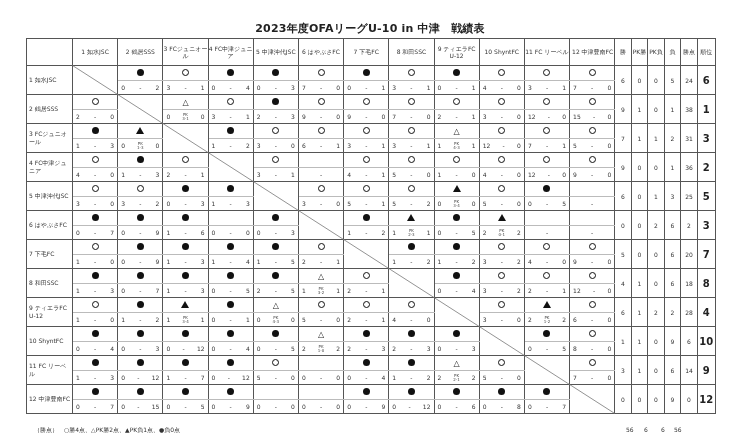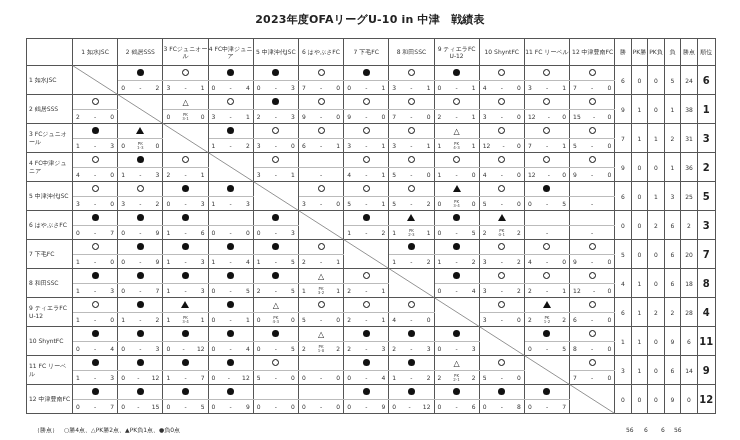--- a/index.html
+++ b/index.html
@@ -1,18 +1,18 @@
 <!DOCTYPE html>
 <html><head>
 <meta charset="utf-8">
 <style>
   html, body { margin:0; padding:0; background:#ffffff; }
   body { width:740px; height:440px; position:relative; overflow:hidden;
          font-family:"DejaVu Sans", "Liberation Sans", sans-serif; color:#222; }
-  .title { position:absolute; left:0; width:740px; top:12px; text-align:center;
+  .title { position:absolute; left:0; width:740px; top:21px; text-align:center;
            font-size:11px; font-weight:bold; letter-spacing:0.2px; }
   .sheet { position:absolute; left:26px; top:38px; }
   table { border-collapse:collapse; table-layout:fixed; }
   td, th { border:1px solid #555; padding:0; font-weight:normal; }
   th.hdr { height:26px; font-size:6px; line-height:7.5px; text-align:center; vertical-align:middle; color:#333; }
   th.hdr.left { text-align:left; padding-left:2px; }
   td.team { font-size:6px; line-height:8px; padding-left:2px; vertical-align:middle; text-align:left; color:#333; }
   td.mark { height:14px; text-align:center; vertical-align:middle; font-size:8px; border-bottom:1px solid #bbb; }
   td.score { height:13px; font-size:6px; vertical-align:middle; color:#333; }
   td.stat { font-size:6px; text-align:center; vertical-align:middle; color:#333; }
@@ -995,21 +995,21 @@
           <td class="mark" colspan="2"><span class="dot"></span></td>
           <td class="mark" colspan="2"><span class="dot"></span></td>
           <td colspan="2" rowspan="2" style="border-bottom:1px solid #555"></td>
           <td class="mark" colspan="2"><span class="dot"></span></td>
           <td class="mark" colspan="2"><span class="circ"></span></td>
           <td class="stat" rowspan="2">1</td>
           <td class="stat" rowspan="2">1</td>
           <td class="stat" rowspan="2">0</td>
           <td class="stat" rowspan="2">9</td>
           <td class="stat" rowspan="2">6</td>
-          <td class="rank" rowspan="2">11</td>
+          <td class="rank" rowspan="2">10</td>
         </tr>
         <tr>
           <td class="score" colspan="2">
             <div class="sc">
               <span>0</span>
               <span>-</span>
               <span>4</span>
             </div>
           </td>
           <td class="score" colspan="2">

